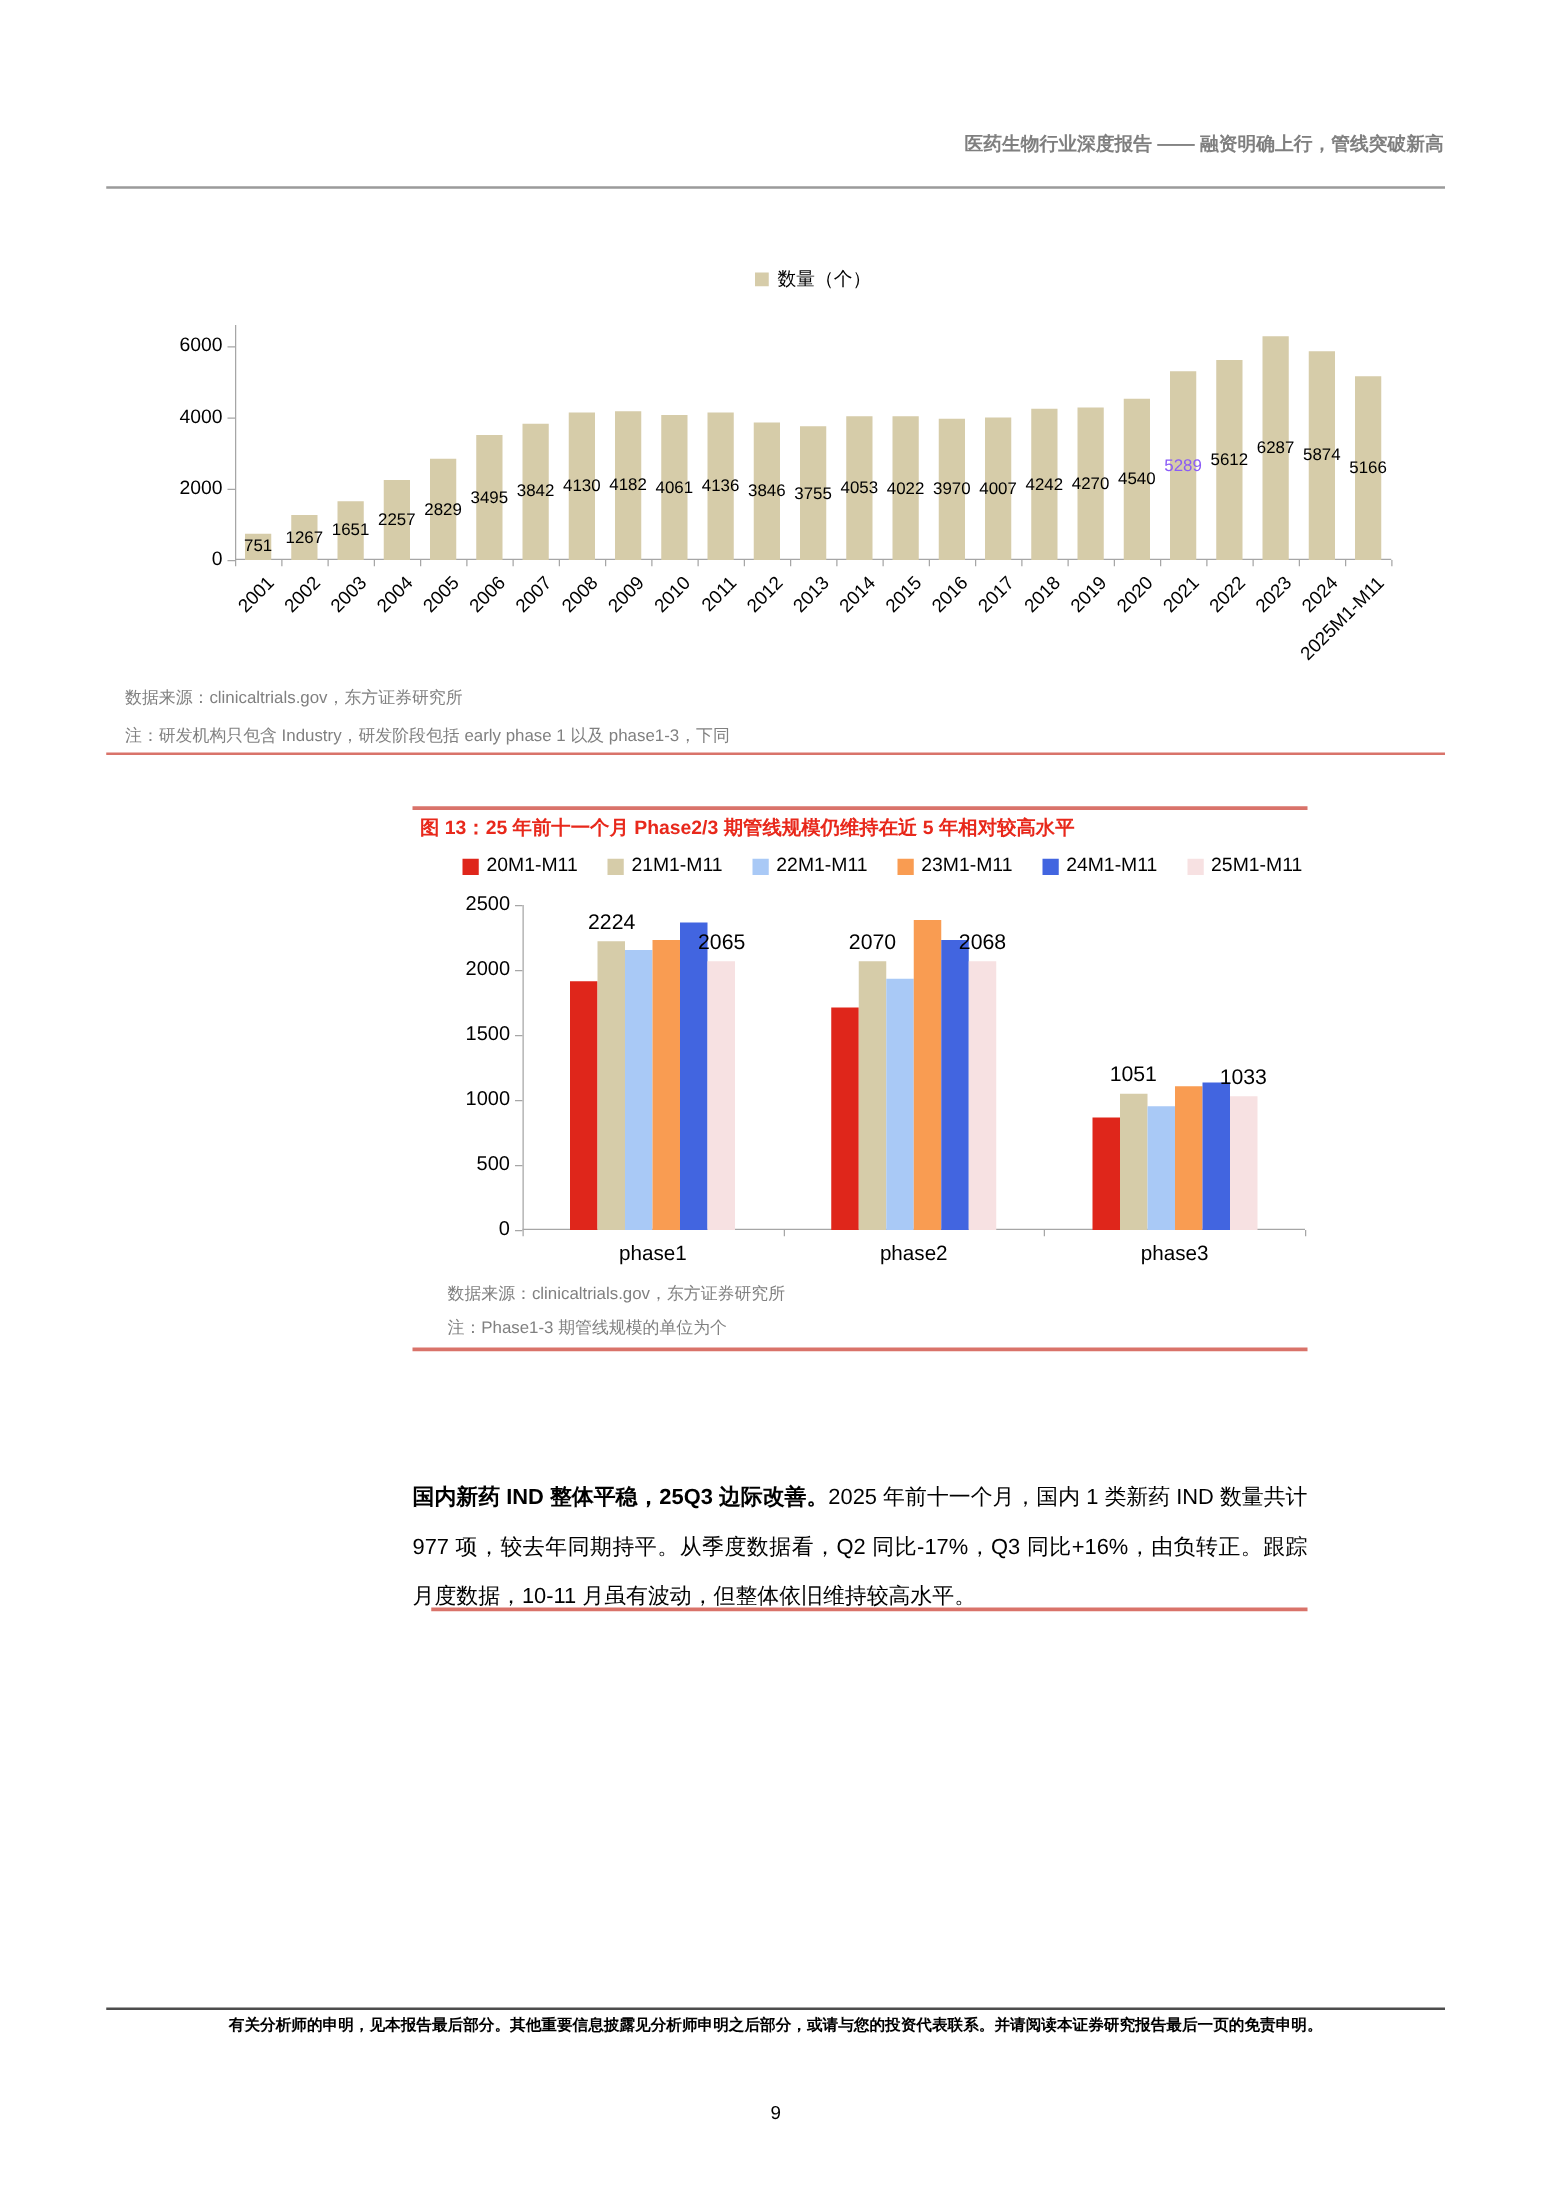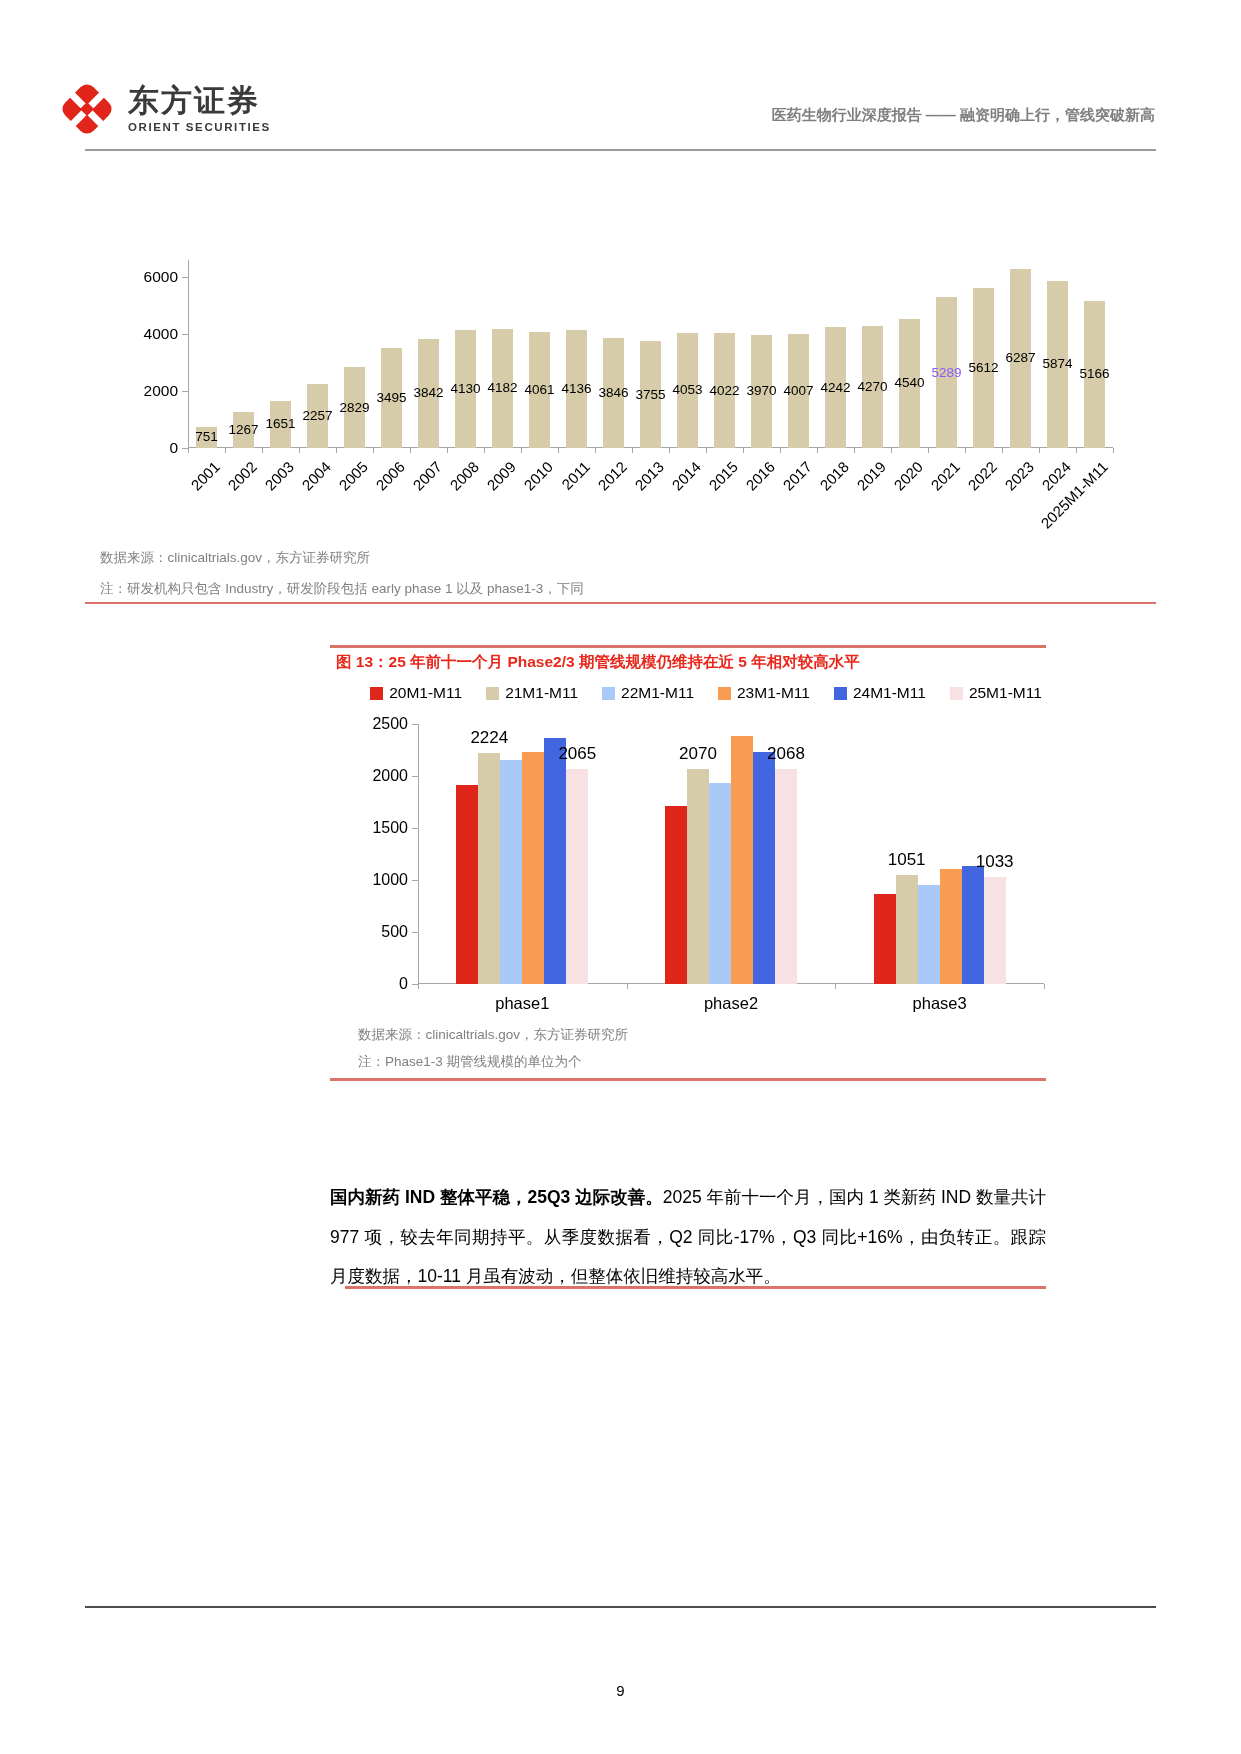--- a/index.html
+++ b/index.html
@@ -44,41 +44,32 @@
   .footer-rule{position:absolute;left:85px;right:85px;top:1606px;height:1.5px;background:#4d4d4d;}
   .footer-text{position:absolute;left:85px;right:85px;top:1612px;text-align:center;
                font-size:12.5px;font-weight:700;color:#000;}
   .page-num{position:absolute;left:0;right:0;top:1682px;text-align:center;font-size:15px;color:#000;}
 </style>
 </head>
 <body>
 
 <div class="page">
 
-  <div class="logo">
-    <div class="logo-icon">
-      <div class="logo-diamond">
-        <div class="logo-cross-h"></div>
-        <div class="logo-cross-v"></div>
-        <div class="logo-center"></div>
-      </div>
-    </div>
-    <div class="brand">
-      <span class="brand-cn">东方证券</span>
-      <span class="brand-en">ORIENT SECURITIES</span>
-    </div>
-  </div>
   <div class="header-right">
     <span>医药生物行业深度报告</span>
     <span>——</span>
     <span>融资明确上行，管线突破新高</span>
   </div>
   <div class="header-rule"></div>
 
   <div id="chart1">
+    <div class="c1-legend">
+      <span class="sw"></span>
+      <span>数量（个）</span>
+    </div>
     <div class="plot" id="plot1" style="left:88px;top:60px;width:925px;height:188px;">
         <div style="left: 0px; top: 0px; width: 1px; height: 188px; background: rgb(166, 166, 166); position: absolute;"></div>
         <div style="left: 0px; top: 187px; width: 925px; height: 1px; background: rgb(166, 166, 166); position: absolute;"></div>
         <div style="left: -6px; top: 187.5px; width: 6px; height: 1px; background: rgb(166, 166, 166); position: absolute;"></div>
         <div style="left: -88px; top: 179px; width: 78px; text-align: right; font-size: 15.5px; line-height: 18px; position: absolute;">0</div>
         <div style="left: -6px; top: 130.5px; width: 6px; height: 1px; background: rgb(166, 166, 166); position: absolute;"></div>
         <div style="left: -88px; top: 122px; width: 78px; text-align: right; font-size: 15.5px; line-height: 18px; position: absolute;">2000</div>
         <div style="left: -6px; top: 73.5px; width: 6px; height: 1px; background: rgb(166, 166, 166); position: absolute;"></div>
         <div style="left: -88px; top: 65px; width: 78px; text-align: right; font-size: 15.5px; line-height: 18px; position: absolute;">4000</div>
         <div style="left: -6px; top: 16.5px; width: 6px; height: 1px; background: rgb(166, 166, 166); position: absolute;"></div>
@@ -271,15 +262,16 @@
   <div class="src" style="left:358px;top:1053px;">注：Phase1-3 期管线规模的单位为个</div>
   <div class="rule-salmon" style="left:330px;width:716px;top:1078px;height:2.5px;"></div>
 
   <div class="para">
     <b>国内新药 IND 整体平稳，25Q3 边际改善。</b><span>2025 年前十一个月，国内 1 类新药 IND 数量共计 977 项，较去年同期持平。从季度数据看，Q2 同比-17%，Q3 同比+16%，由负转正。跟踪月度数据，10-11 月虽有波动，但整体依旧维持较高水平。</span>
   </div>
 
   <div class="rule-salmon" style="left:345px;width:701px;top:1286px;height:2.5px;"></div>
 
   <div class="footer-rule"></div>
+  <div class="footer-text">有关分析师的申明，见本报告最后部分。其他重要信息披露见分析师申明之后部分，或请与您的投资代表联系。并请阅读本证券研究报告最后一页的免责申明。</div>
   <div class="page-num">9</div>
 
 </div>
 
 </body></html>

